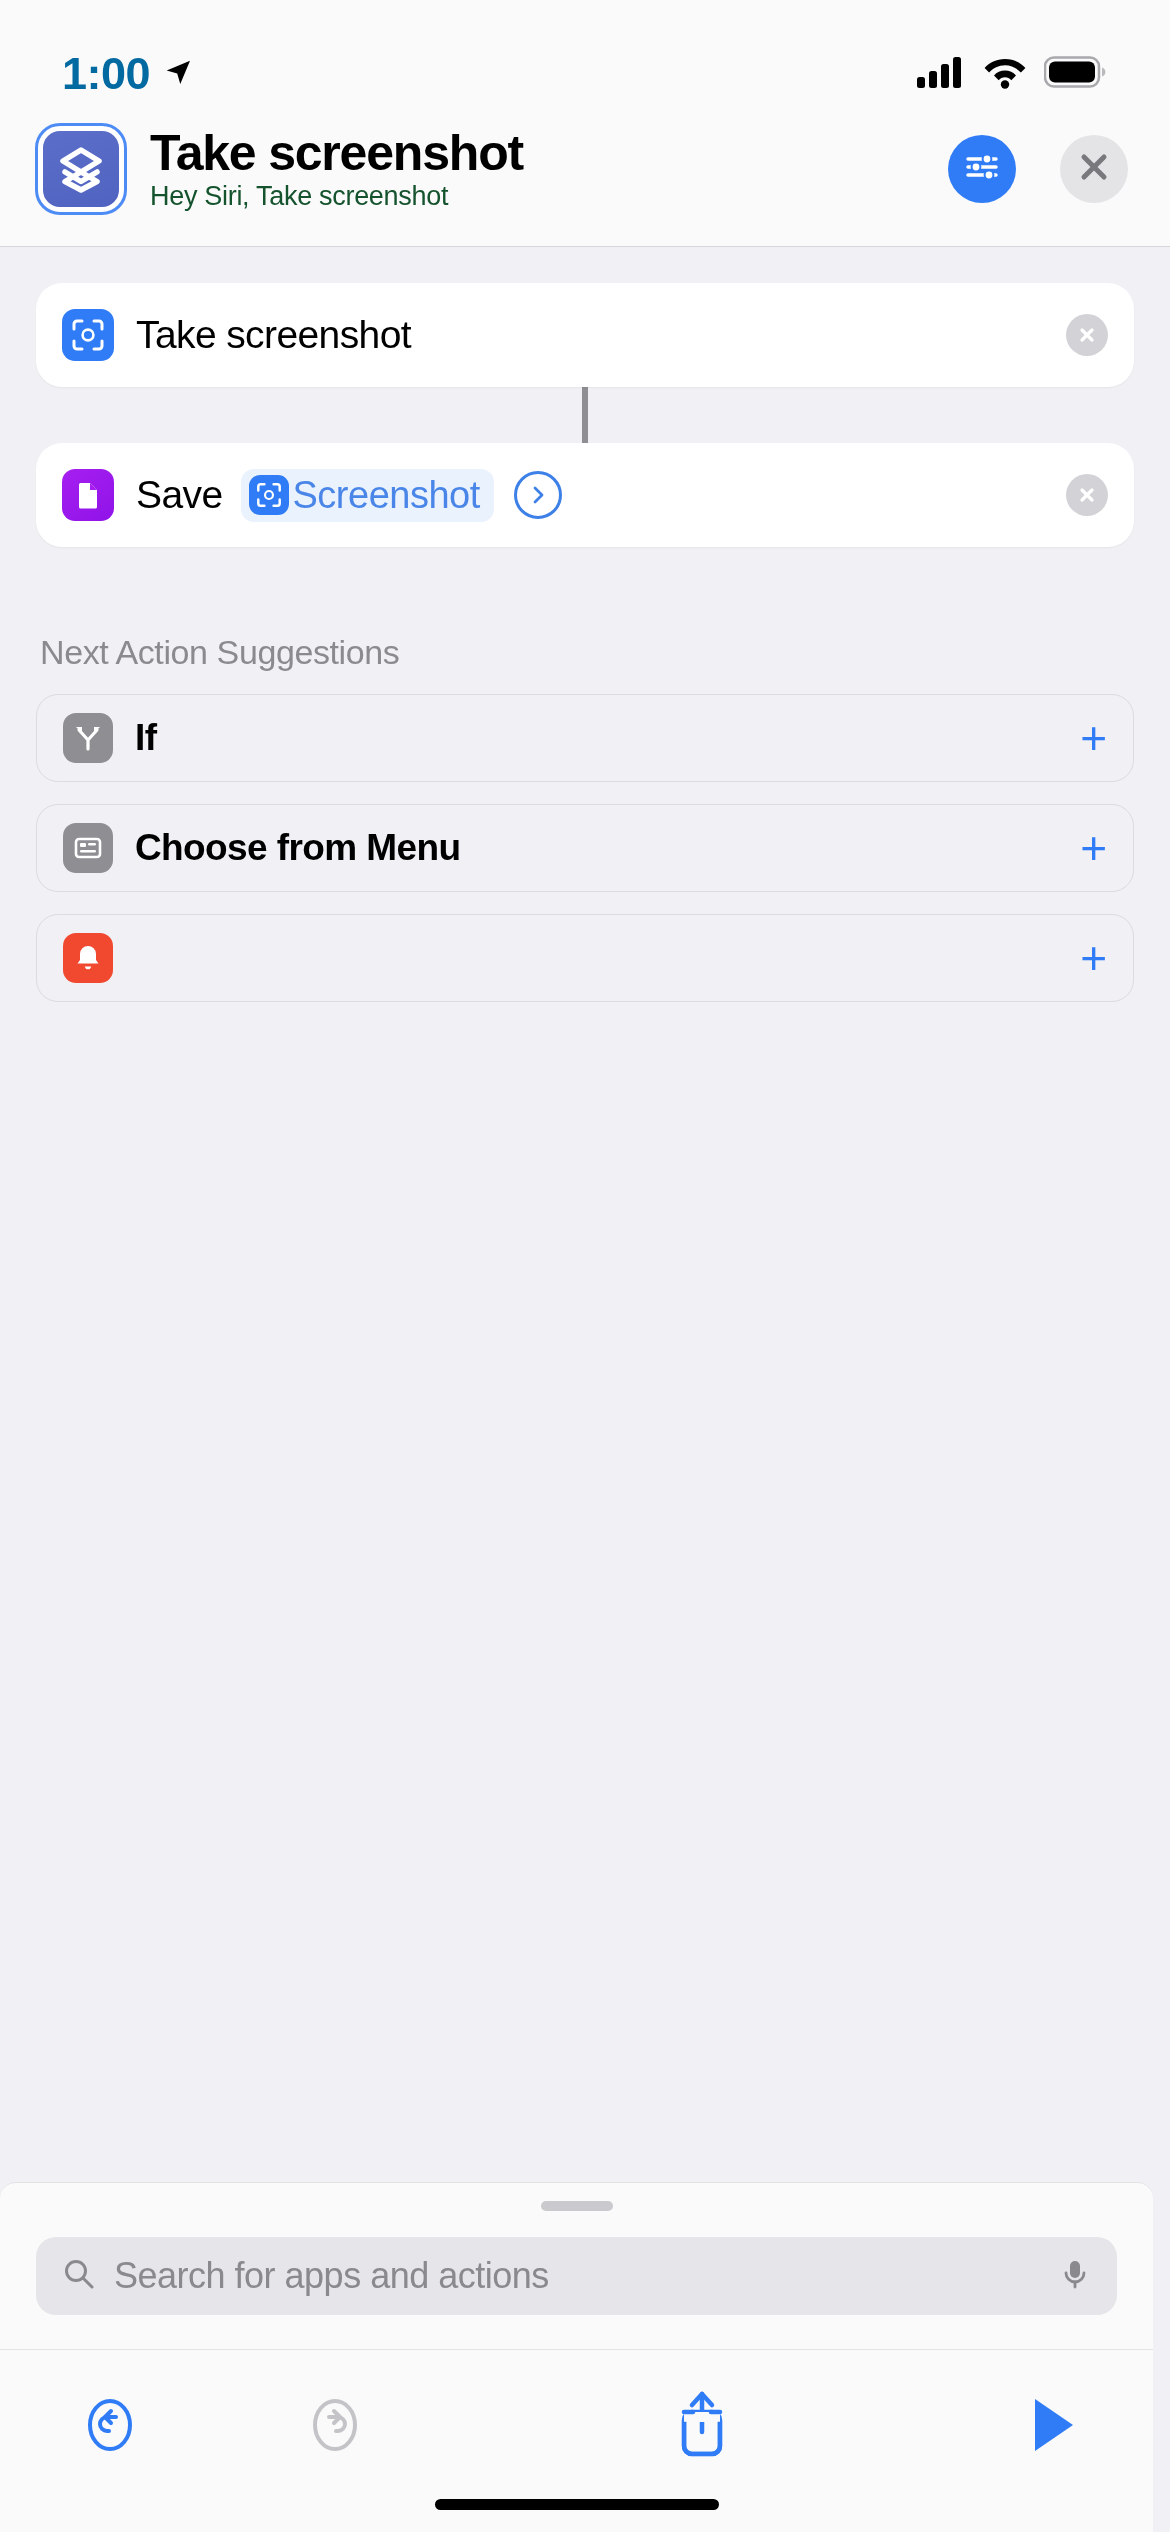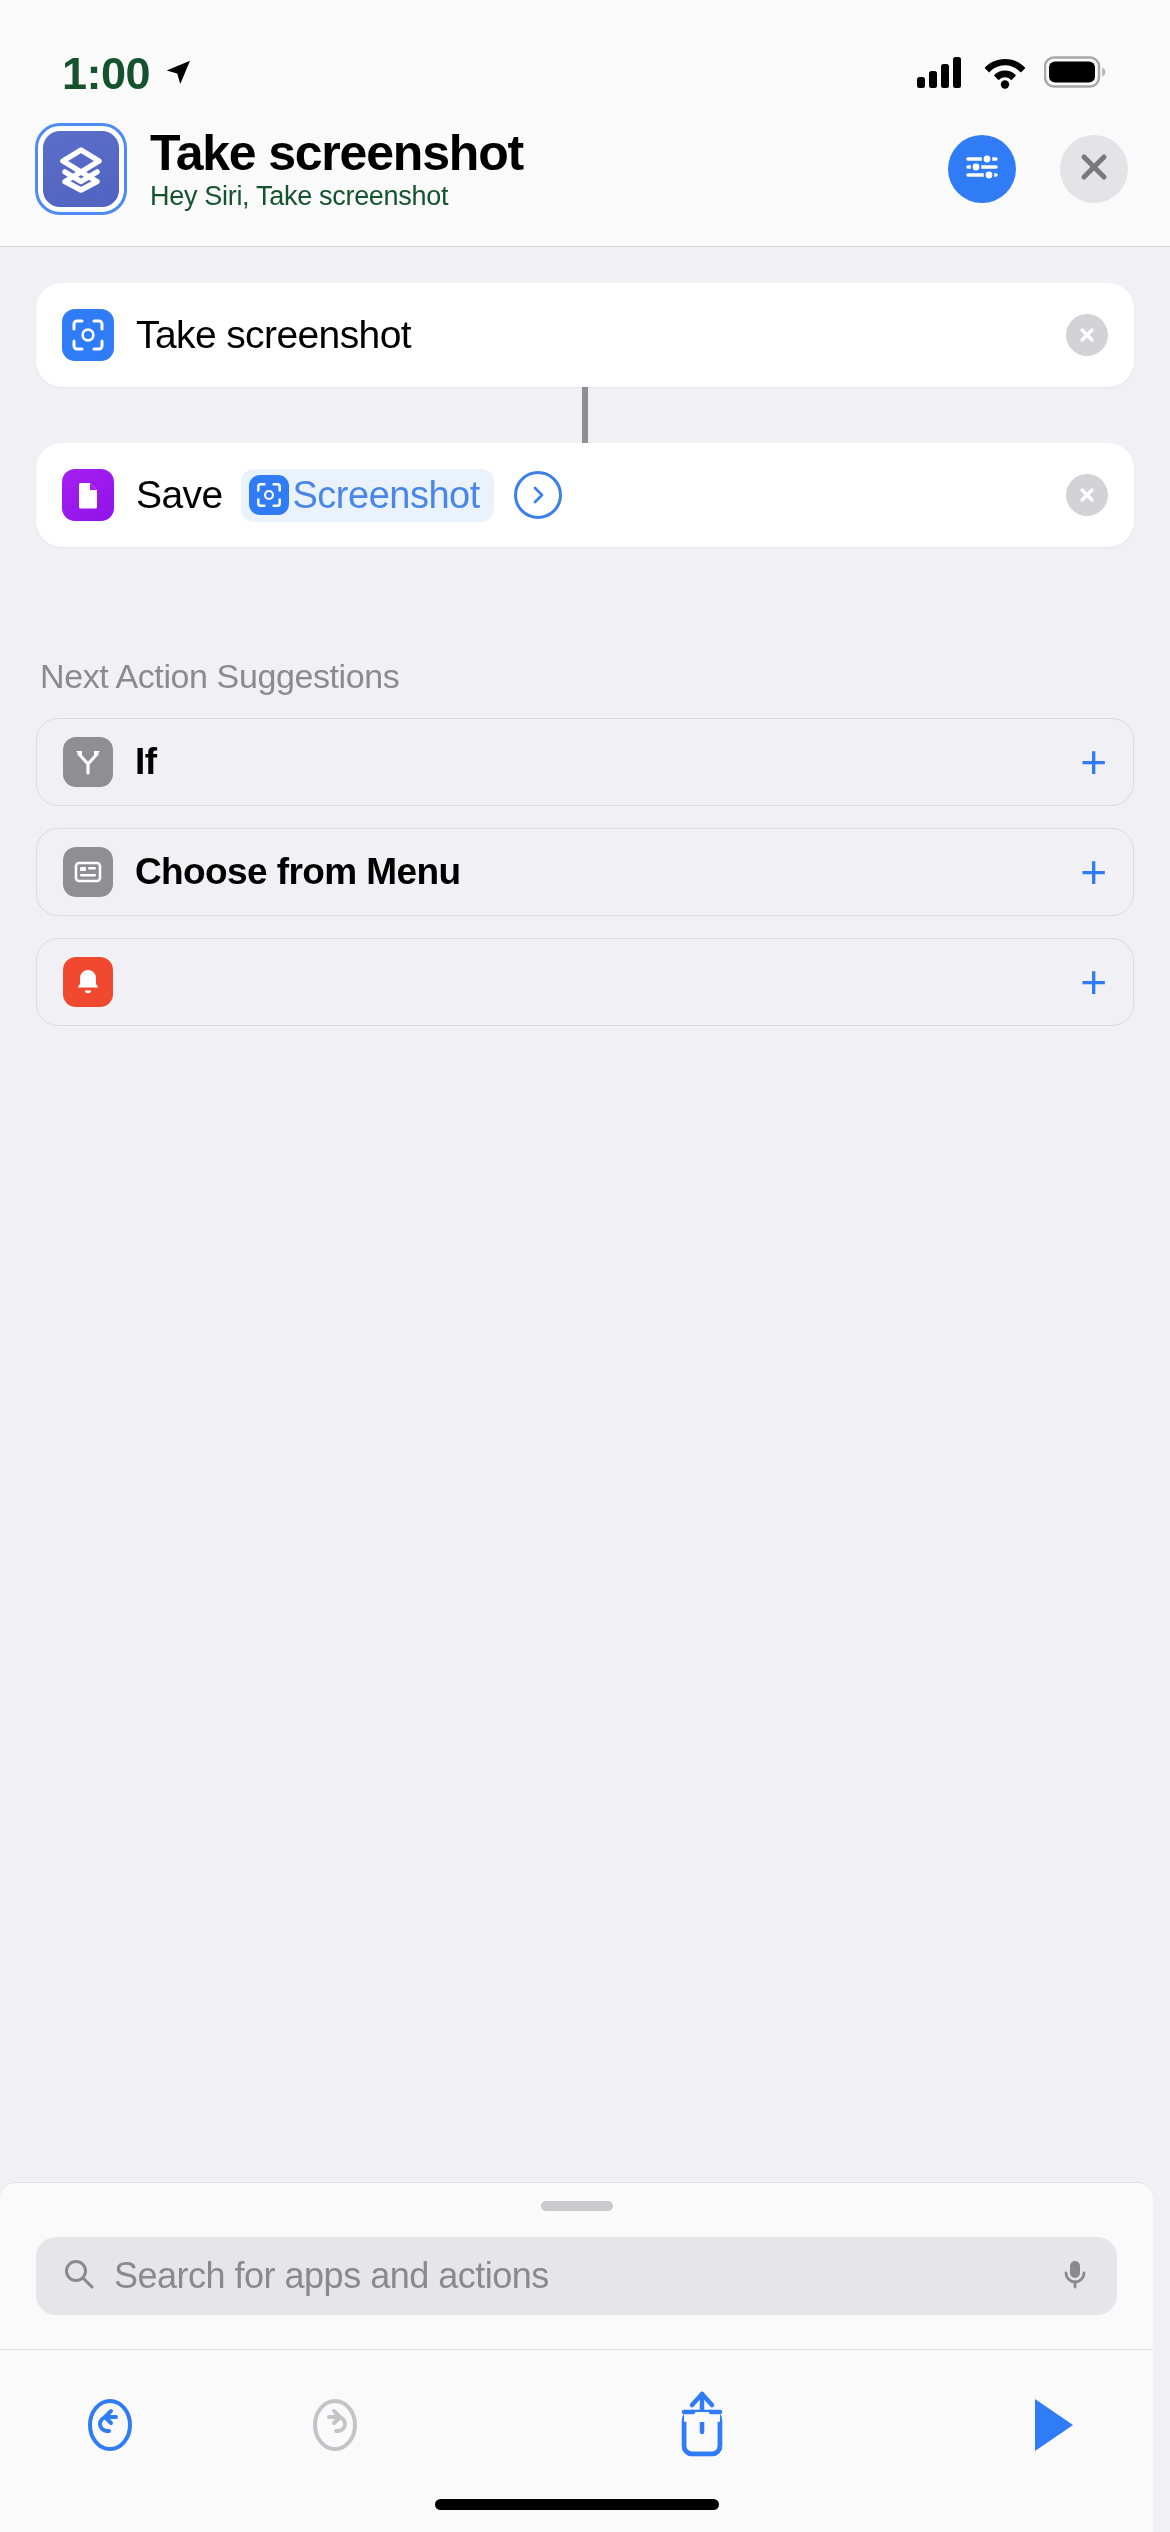--- a/index.html
+++ b/index.html
@@ -18,21 +18,21 @@
 
   
   .statusbar {
     height: 120px;
     background: #fafafa;
     display: flex; align-items: center; justify-content: space-between;
     padding: 28px 64px 0 62px;
     flex: 0 0 auto;
   }
   .sb-left { display: flex; align-items: center; gap: 12px; }
-  .sb-time { font-size: 45px; font-weight: bold; color: #14532d; letter-spacing: -0.5px; }
+  .sb-time { font-size: 45px; font-weight: bold; color: #0369a1; letter-spacing: -0.5px; }
   .sb-right { display: flex; align-items: center; gap: 17px; }
 
   
   .header {
     background: #fafafa;
     border-bottom: 1px solid #d6d6da;
     padding: 6px 42px 34px 38px;
     display: flex; align-items: center; gap: 26px;
     flex: 0 0 auto;
   }
@@ -290,21 +290,21 @@
         <span class="act-spacer"></span>
         <div class="del-btn">
           <svg width="26" height="26" viewBox="0 0 26 26">
             <line x1="8" y1="8" x2="18" y2="18" stroke="#fff" stroke-width="3.2" stroke-linecap="round"></line>
             <line x1="18" y1="8" x2="8" y2="18" stroke="#fff" stroke-width="3.2" stroke-linecap="round"></line>
           </svg>
         </div>
       </div>
     </div>
 
-    <div style="margin-top:110px;">
+    <div style="margin-top:86px;">
       <div class="sugg-title">Next Action Suggestions</div>
 
       <div class="sugg-row">
         <div class="sugg-icon gray">
           <svg width="32" height="32" viewBox="0 0 32 32">
             <path d="M16 27v-9L7 8M16 18l9-10" fill="none" stroke="#fff" stroke-width="3.2" stroke-linecap="round" stroke-linejoin="round"></path>
             <path d="M4 5h6v6z" fill="#fff"></path>
             <path d="M28 5h-6v6z" fill="#fff"></path>
           </svg>
         </div>

